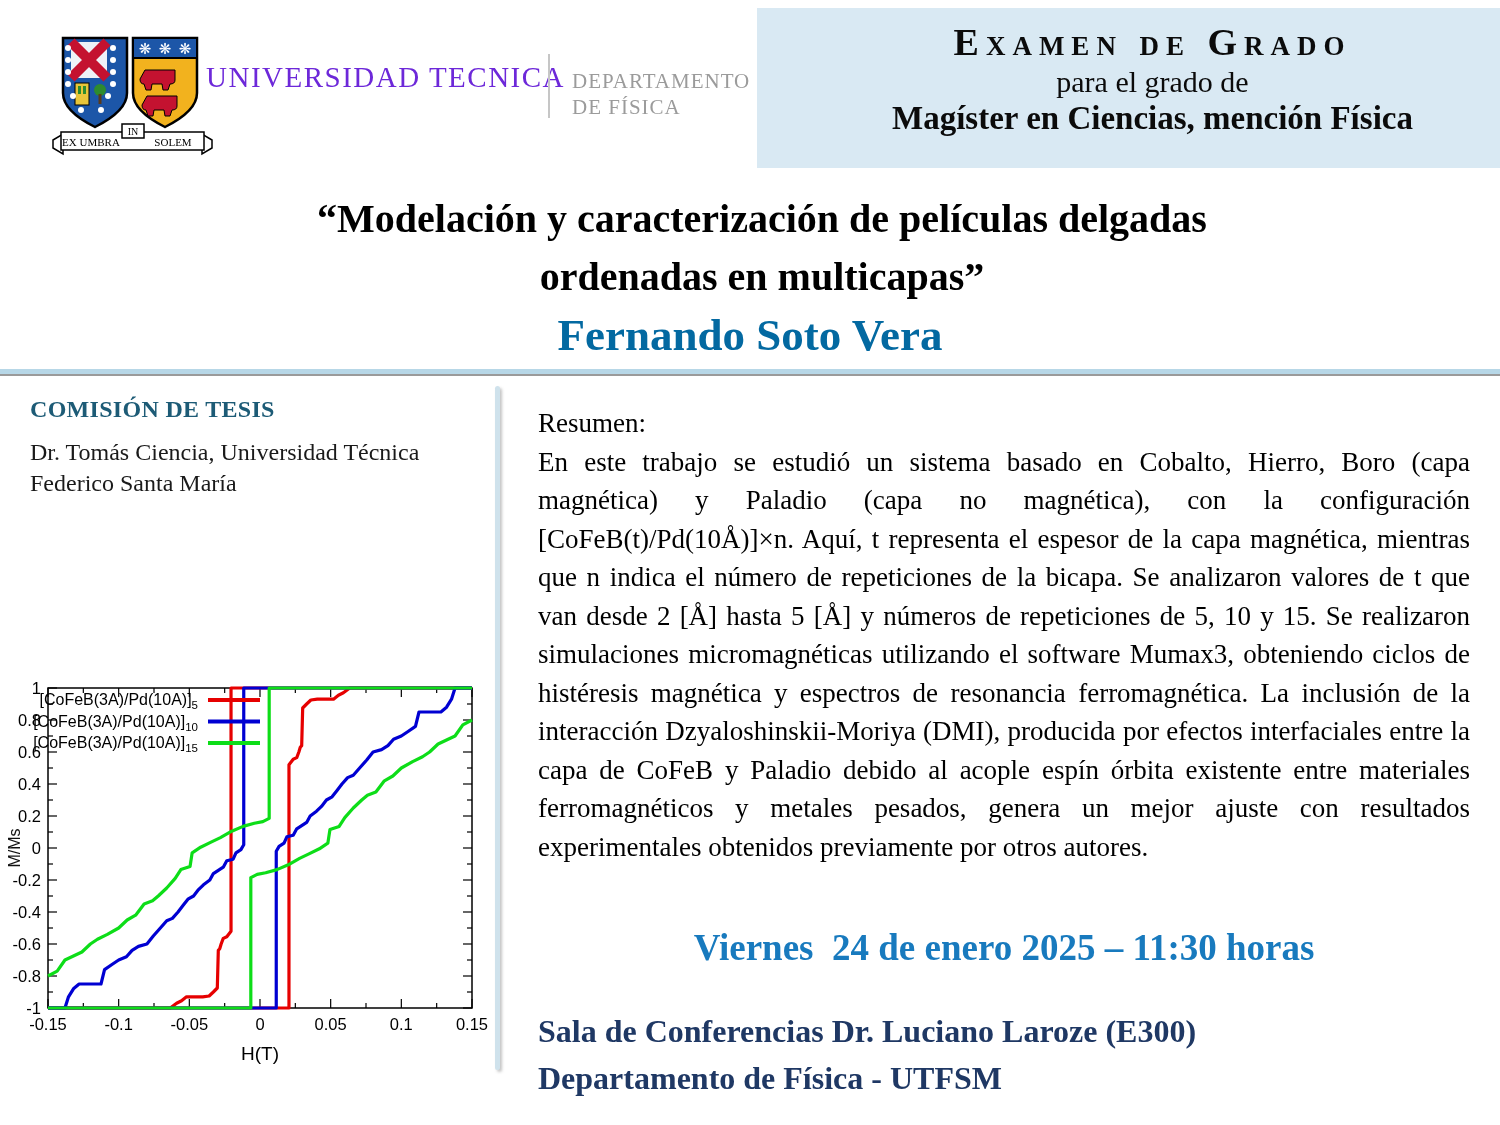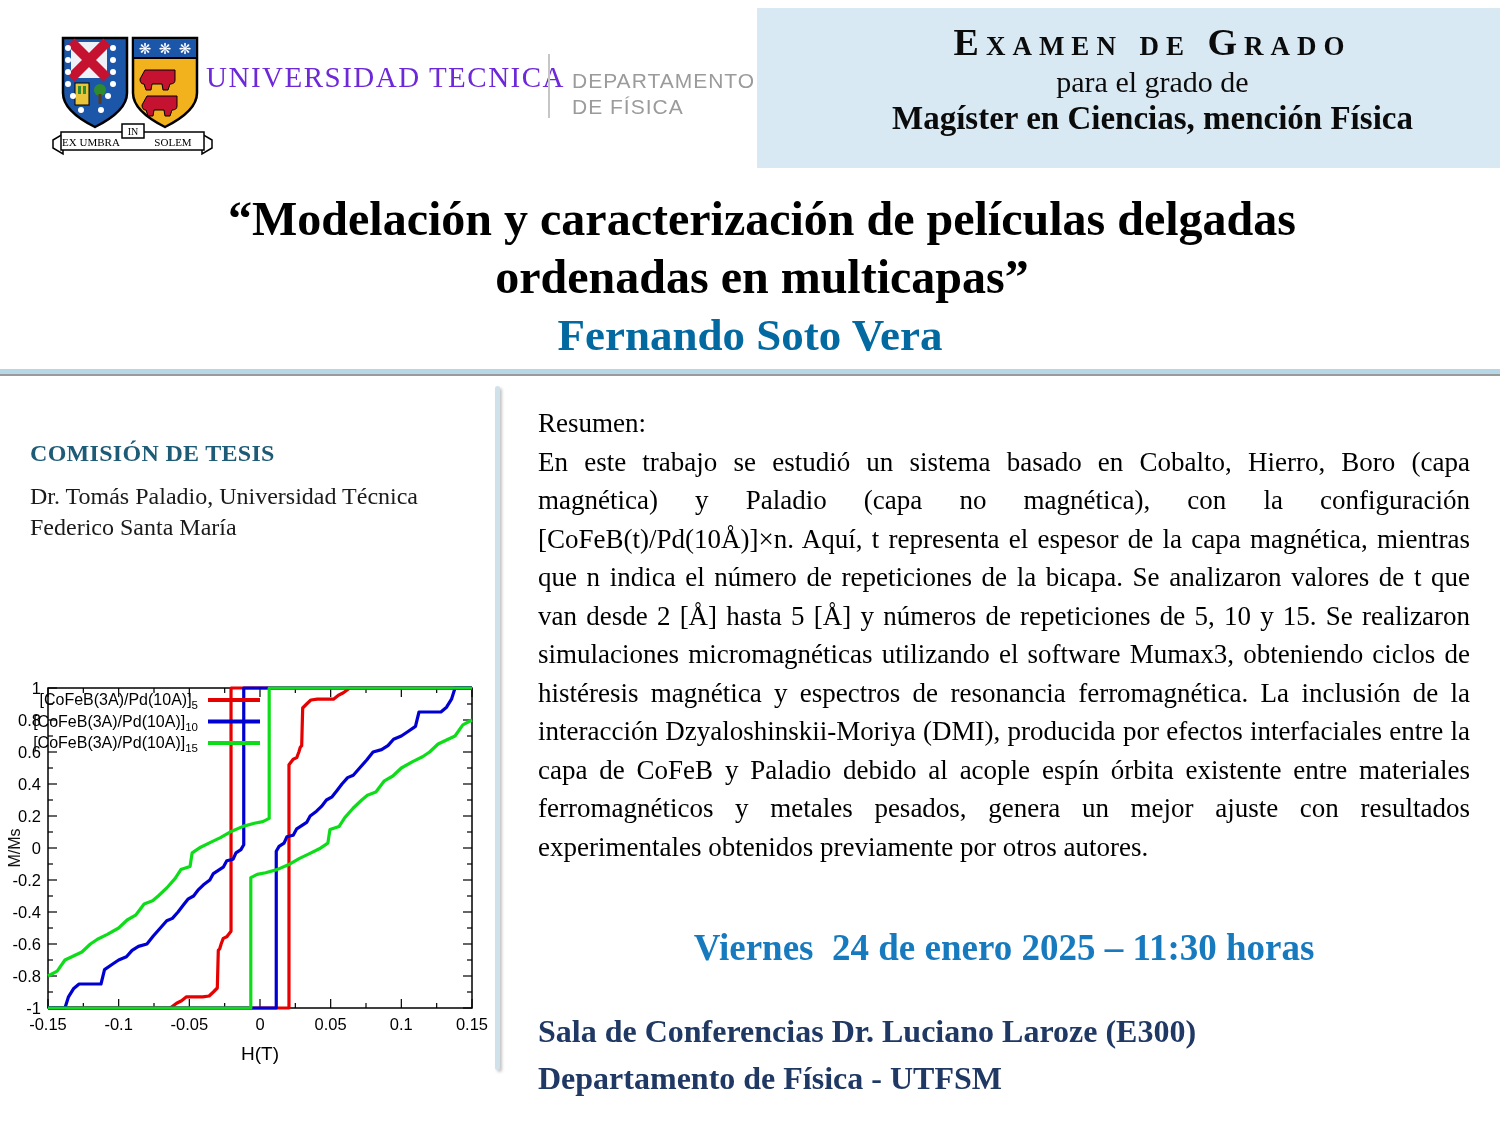--- a/index.html
+++ b/index.html
@@ -4,41 +4,41 @@
 <style>
   html,body{margin:0;padding:0;background:#fff;}
   body{width:1500px;height:1125px;position:relative;overflow:hidden;
        font-family:"Liberation Serif",serif;color:#000;}
 
   
   .logo{position:absolute;left:45px;top:28px;}
   .univ-name{position:absolute;left:206px;top:60px;font-size:29px;line-height:35px;
              letter-spacing:1.5px;color:#6d28d9;font-weight:500;}
   .hdr-divider{position:absolute;left:548px;top:54px;width:2px;height:64px;background:#c6c6c6;}
-  .dept{position:absolute;left:572px;top:68px;font-family:Liberation Sans, sans-serif;
+  .dept{position:absolute;left:572px;top:68px;font-family:Liberation Serif, serif;
         font-size:21px;line-height:26px;color:#9b9b9b;letter-spacing:1px;}
   .exam-box{position:absolute;left:757px;top:8px;width:743px;height:160px;
             background:#d9e9f3;text-align:center;padding-left:24px;}
   .exam-line1{margin-top:12px;font-size:38px;font-weight:bold;font-variant:small-caps;
               letter-spacing:7px;color:#0b0b0b;}
   .exam-line2{font-size:30px;margin-top:1px;color:#0b0b0b;}
   .exam-line3{font-size:33px;font-weight:bold;margin-top:1px;color:#0b0b0b;}
 
   
   .title-block{position:absolute;left:0;top:190px;width:1500px;text-align:center;}
-  .title-line{font-size:48px;line-height:58px;font-weight:bold;color:#000;padding-left:24px;}
+  .title-line{font-size:40px;line-height:58px;font-weight:bold;color:#000;padding-left:24px;}
   .author{font-size:45px;line-height:54px;font-weight:bold;color:#0369a1;margin-top:2px;}
 
   .h-rule{position:absolute;left:0;top:369px;width:1500px;height:5px;background:#b7d7e7;
           border-bottom:2px solid #9a9a9a;}
   .v-divider{position:absolute;left:495px;top:386px;width:5px;height:684px;background:#cfe2ec;
              border-radius:3px;box-shadow:2px 2px 3px rgba(110,110,110,.4);}
 
   
-  .committee{position:absolute;left:30px;top:396px;width:462px;margin-top:44px;}
+  .committee{position:absolute;left:30px;top:396px;width:462px;}
   .committee-heading{font-size:24px;font-weight:bold;color:#1d5b76;margin:0 0 14px 0;
                      letter-spacing:.3px;}
   .committee p{font-size:24px;line-height:31px;color:#1a1a1a;margin:0 0 7px 0;}
 
   
   .abstract{position:absolute;left:538px;top:404px;width:932px;font-size:27px;
             line-height:38.5px;color:#000;}
   .abstract .body{text-align:justify;}
   .event-datetime{position:absolute;left:538px;top:926px;width:932px;text-align:center;
                   font-size:37px;font-weight:bold;color:#187abe;}
@@ -118,21 +118,21 @@
   <div class="title-line">“Modelación y caracterización de películas delgadas</div>
   <div class="title-line">ordenadas en multicapas”</div>
   <div class="author">Fernando Soto Vera</div>
 </div>
 
 <div class="h-rule"></div>
 <div class="v-divider"></div>
 
 <div class="committee">
   <h3 class="committee-heading">COMISIÓN DE TESIS</h3>
-  <p>Dr. Tomás Paladio, Universidad Técnica Federico Santa María</p>
+  <p>Dr. Tomás Ciencia, Universidad Técnica Federico Santa María</p>
 </div>
 
 <svg id="hysteresis-chart" width="492" height="402">
     <rect x="40" y="20" width="424" height="320" fill="#ffffff" stroke="none"></rect>
     <line x1="40" y1="340" x2="40" y2="331" stroke="#000" stroke-width="1.2"></line>
     <line x1="40" y1="20" x2="40" y2="29" stroke="#000" stroke-width="1.2"></line>
     <line x1="75.33333333333333" y1="340" x2="75.33333333333333" y2="335" stroke="#000" stroke-width="1.2"></line>
     <line x1="75.33333333333333" y1="20" x2="75.33333333333333" y2="25" stroke="#000" stroke-width="1.2"></line>
     <line x1="110.66666666666666" y1="340" x2="110.66666666666666" y2="331" stroke="#000" stroke-width="1.2"></line>
     <line x1="110.66666666666666" y1="20" x2="110.66666666666666" y2="29" stroke="#000" stroke-width="1.2"></line>

